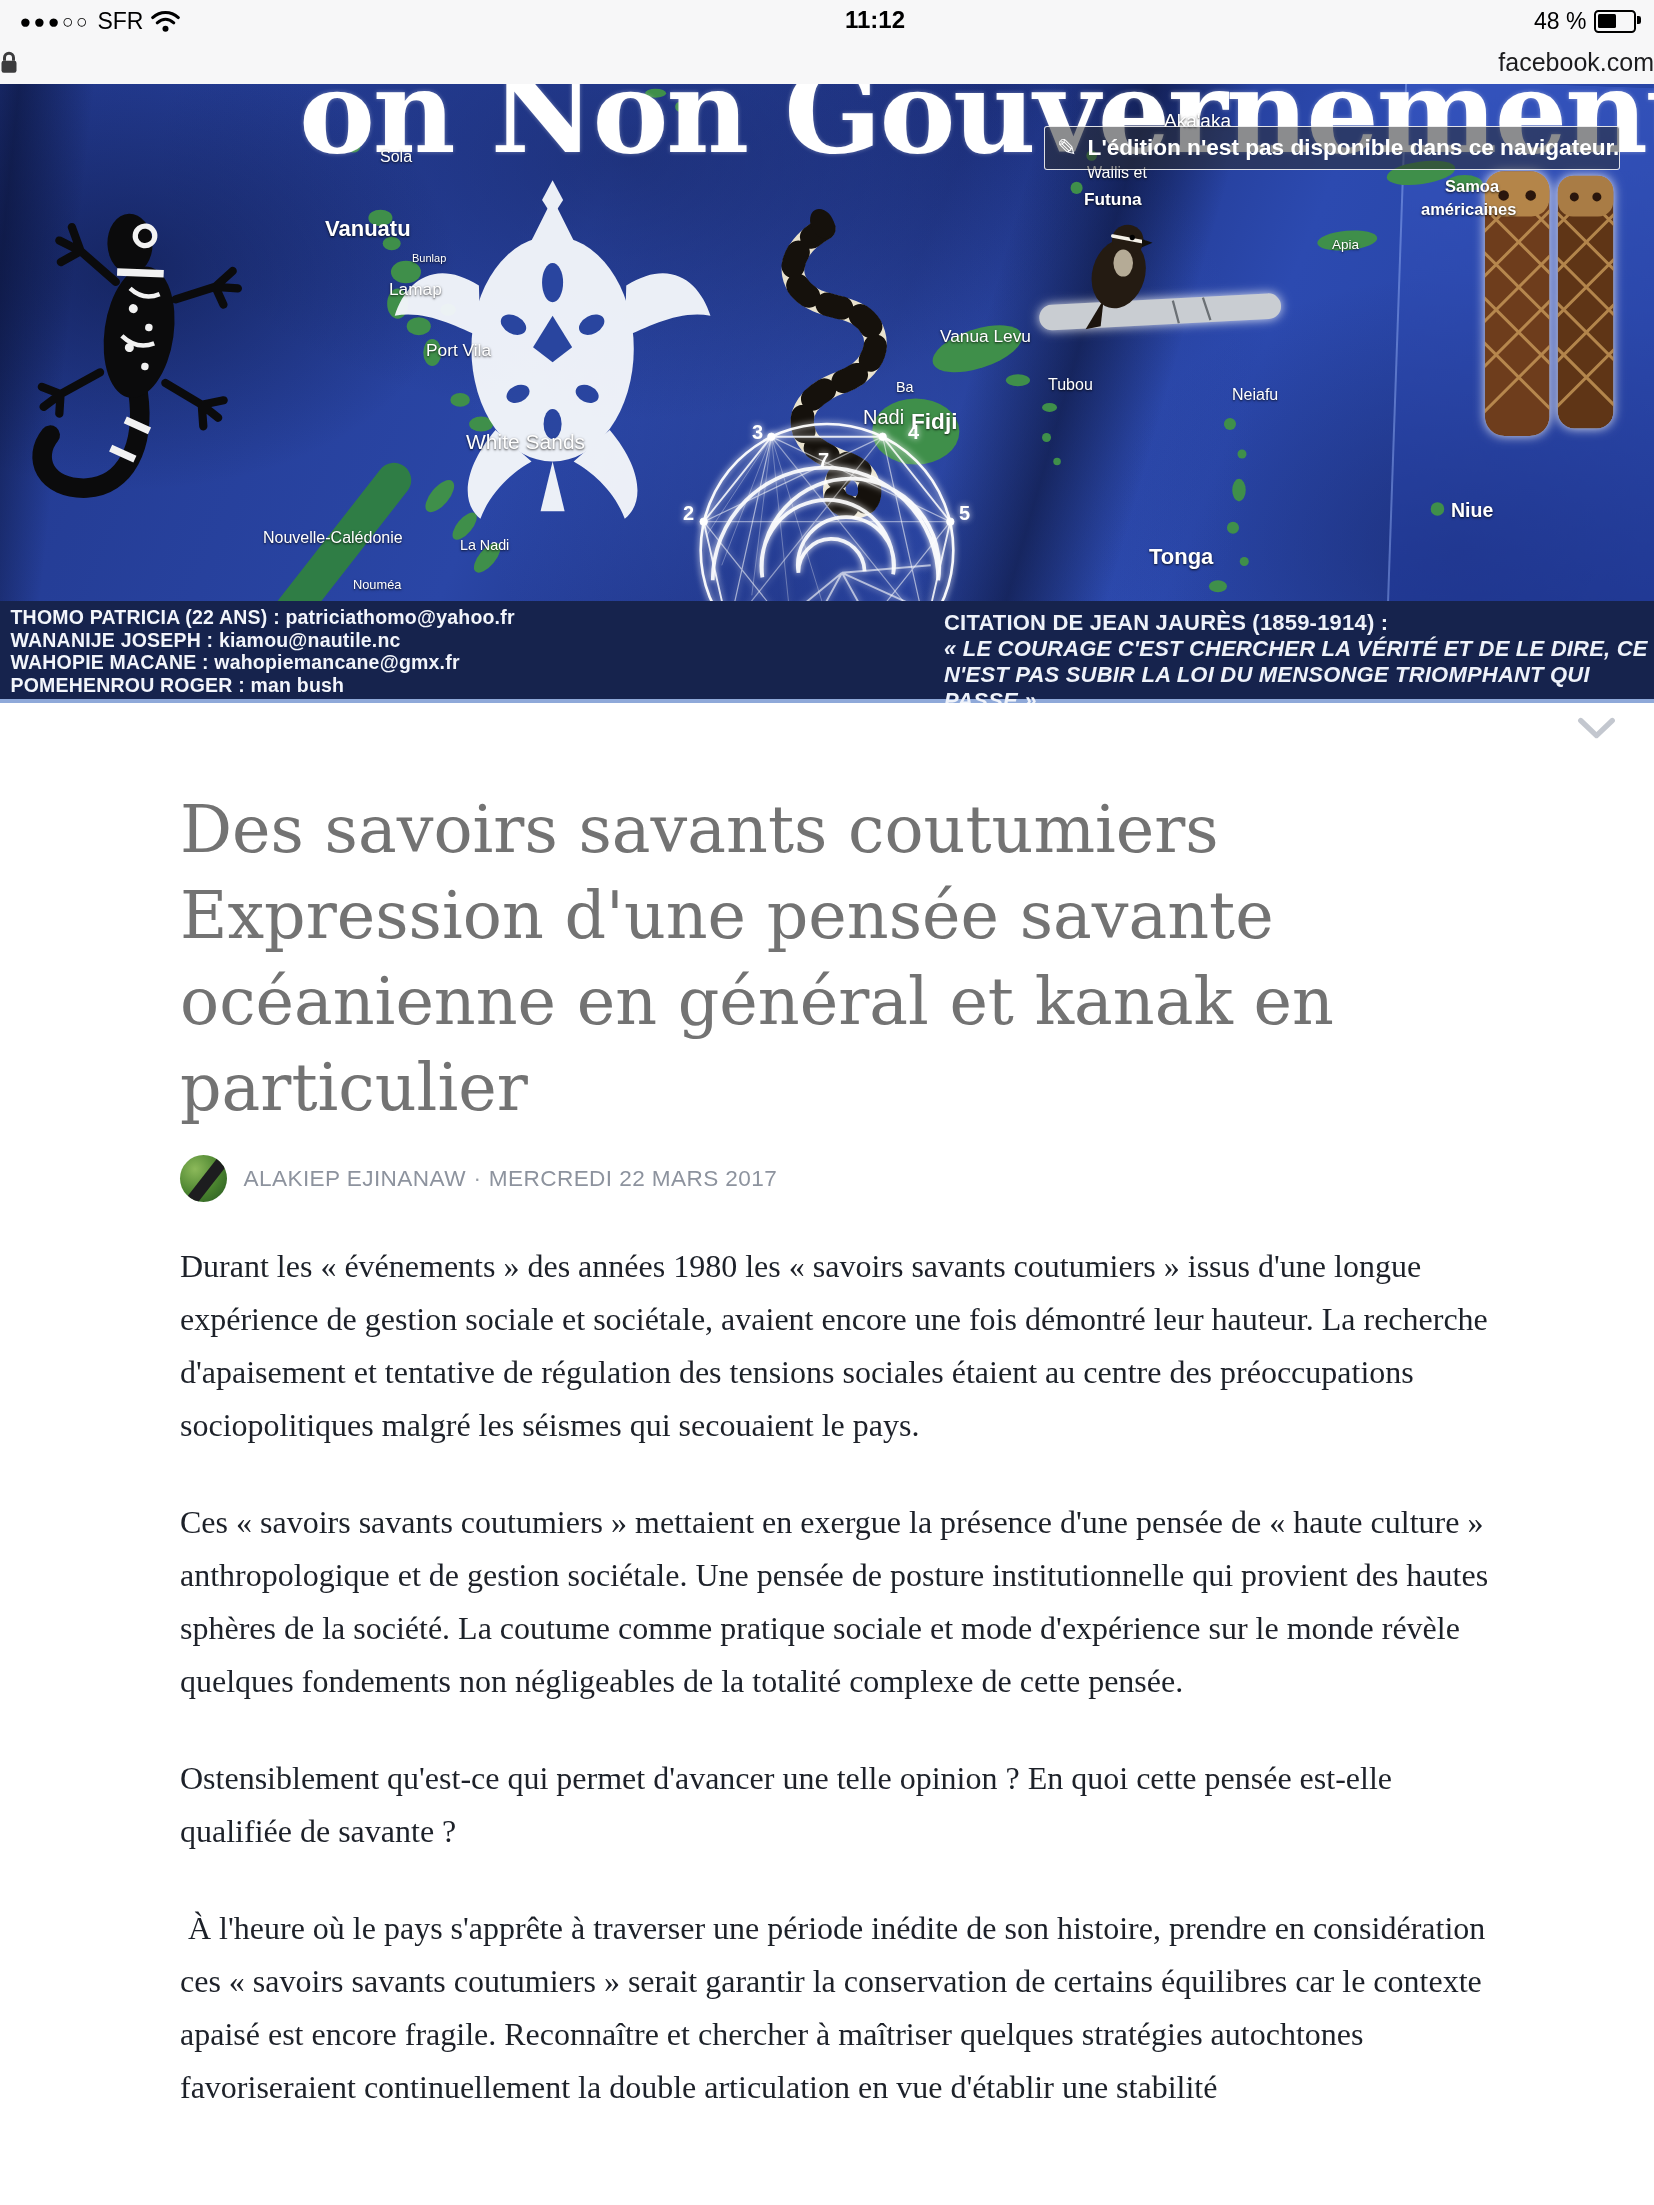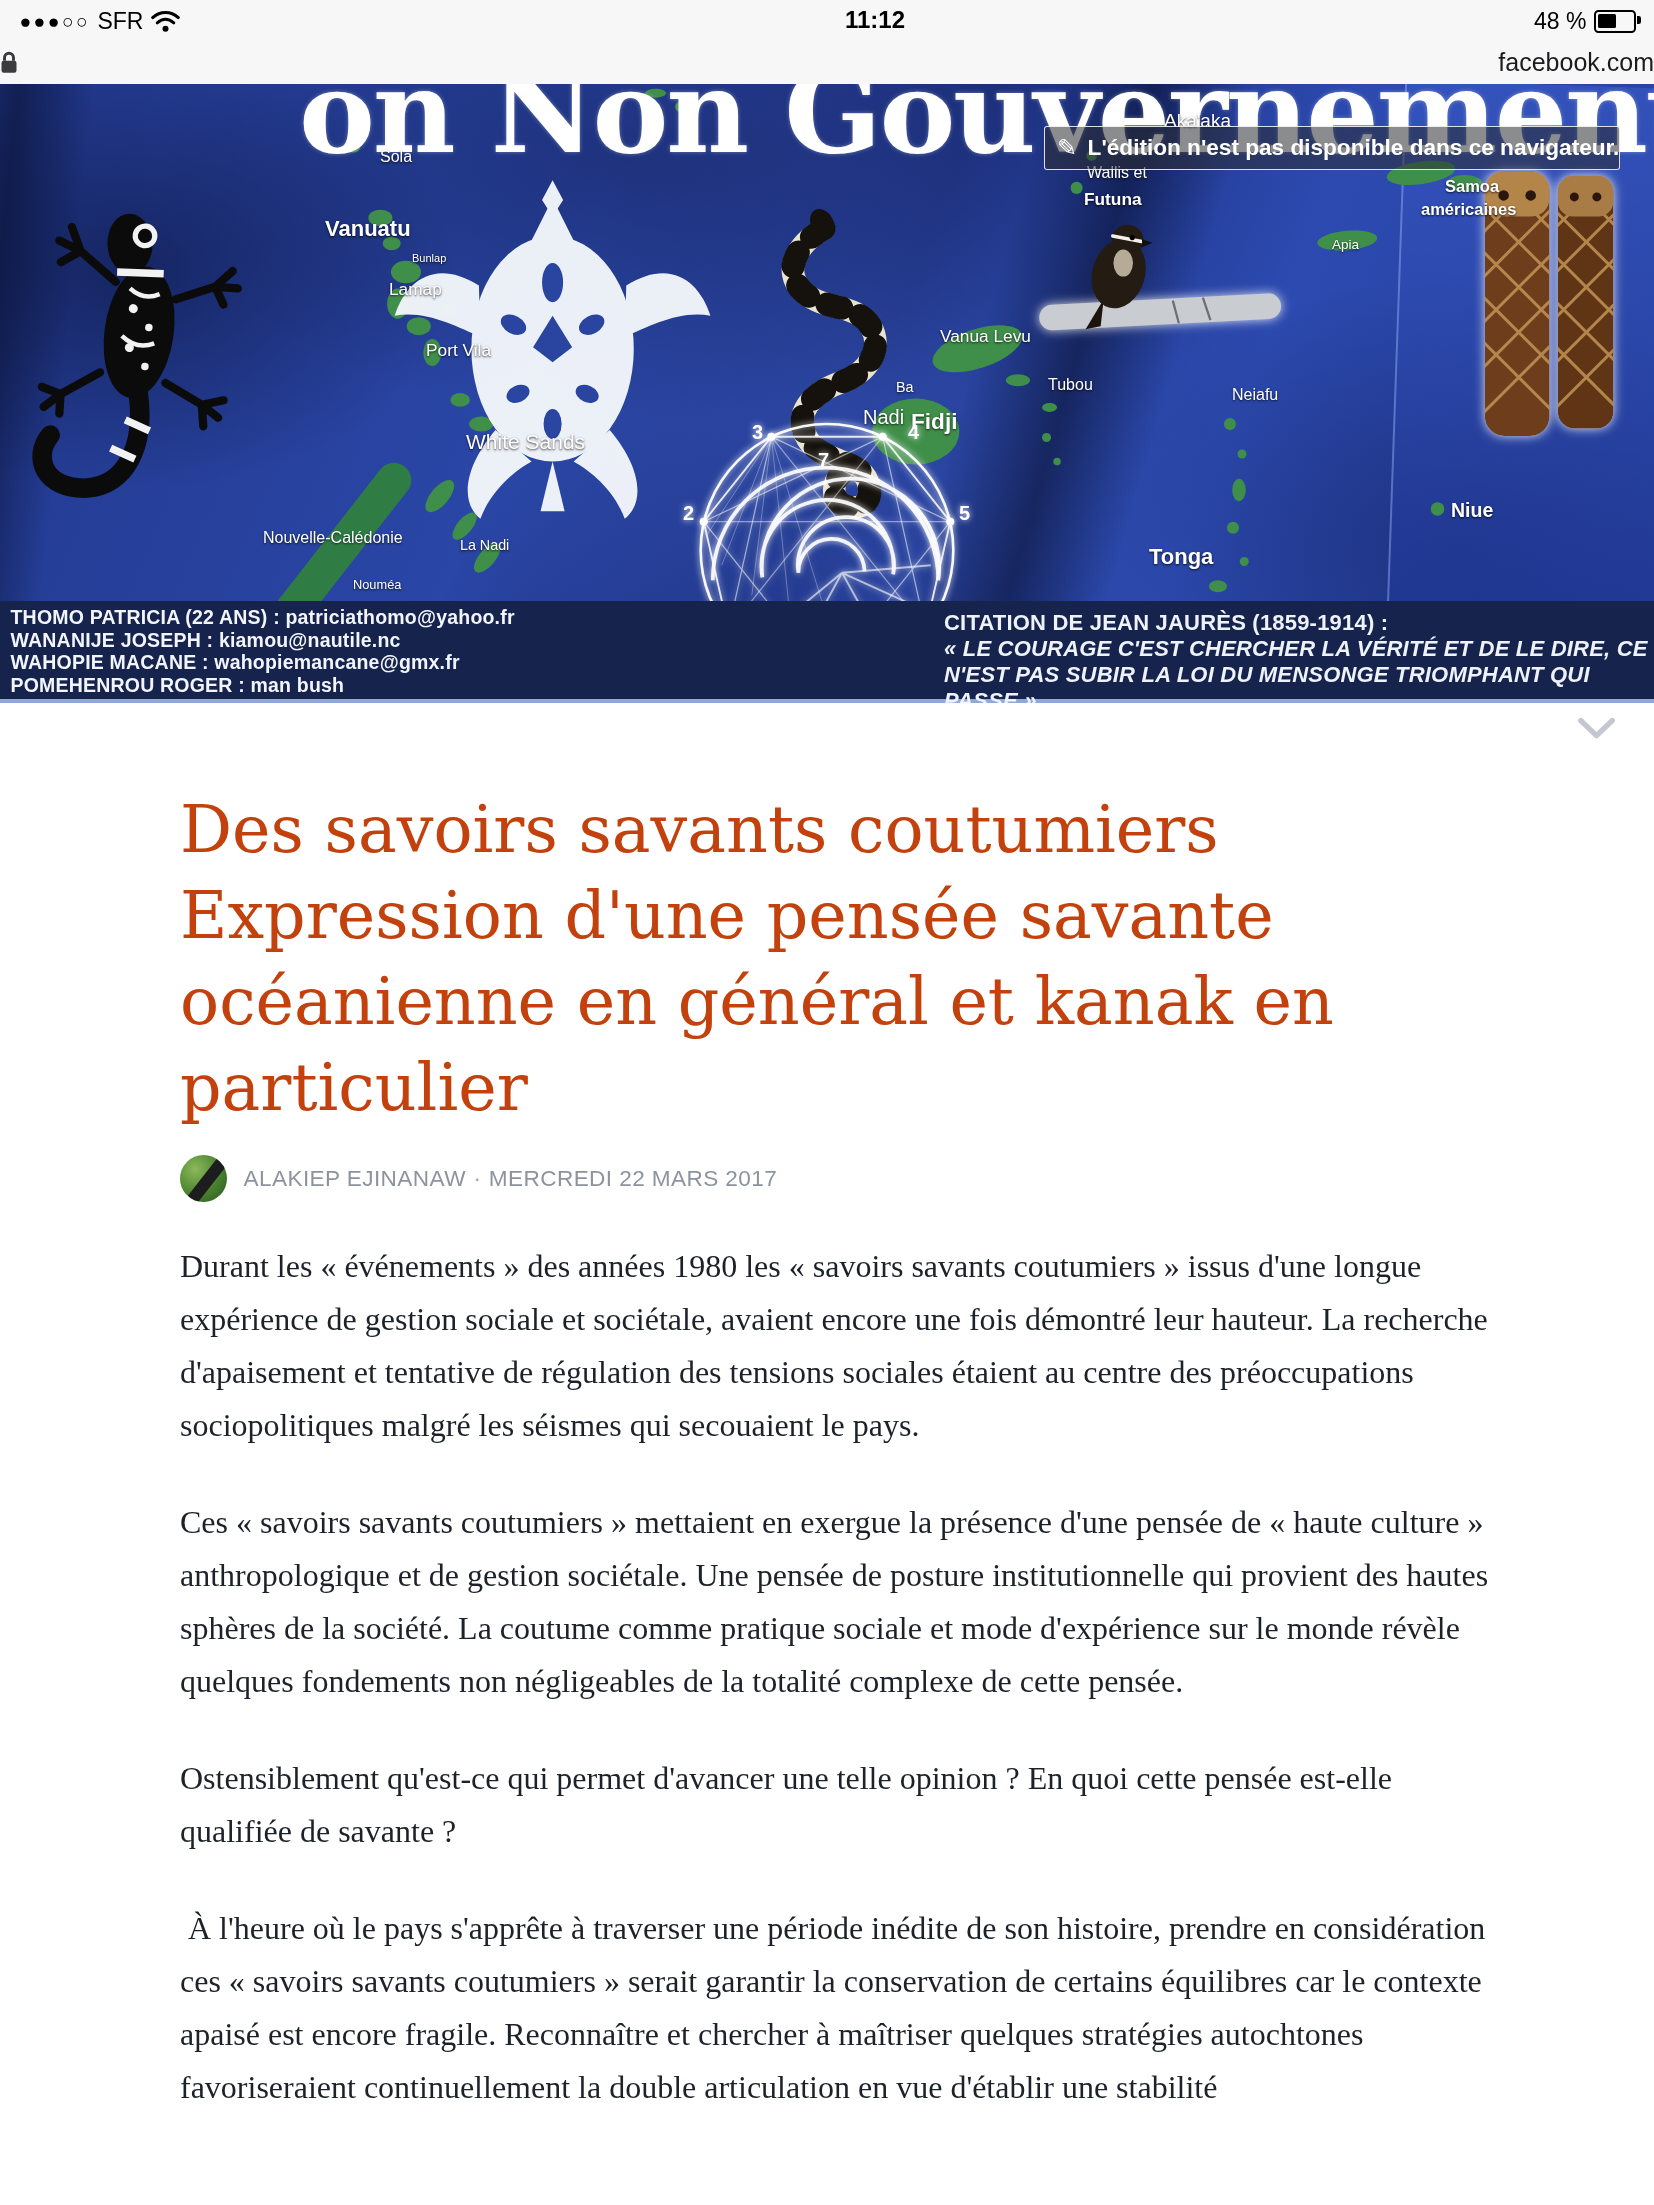--- a/index.html
+++ b/index.html
@@ -46,21 +46,21 @@
   .band-line{position:absolute;left:0;top:615px;width:1654px;height:3.8px;background:#8fa9d9;}
   .contacts{position:absolute;left:10.5px;top:522px;color:#f2f5fb;font-size:19.5px;font-weight:bold;line-height:22.6px;letter-spacing:0.2px;}
   .contact-line{white-space:nowrap;}
   .citation{position:absolute;left:944px;top:526px;color:#eef2fa;font-size:22px;line-height:26px;letter-spacing:0.2px;}
   .cit-title{font-weight:bold;}
   .cit-quote{font-weight:bold;font-style:italic;}
 
   
   .chev{position:absolute;left:1576px;top:716px;}
   .article{position:absolute;left:180px;top:703px;width:1323px;}
-  .a-title{margin:84px 0 0;font-family:"DejaVu Serif",serif;font-weight:400;font-size:65px;line-height:86px;color:#c2410c;}
+  .a-title{margin:84px 0 0;font-family:"DejaVu Serif",serif;font-weight:400;font-size:65px;line-height:86px;color:#737373;}
   .byline{display:flex;align-items:center;gap:16.5px;margin-top:24px;}
   .avatar{position:relative;width:47px;height:47px;border-radius:50%;overflow:hidden;
       background:radial-gradient(circle at 32% 30%,#8cb95a,#49822e 55%,#265621);}
   .avatar i{position:absolute;left:21px;top:-4.5px;width:12px;height:60px;background:#1d1d1f;transform:rotate(38deg);}
   .by-text{font-size:22.6px;color:#8d939e;letter-spacing:0.4px;}
   .by-dot{margin:0 7.5px;color:#9aa0a8;}
   .body-text{margin-top:38px;}
   .body-text p{margin:0 0 44px;font-family:"Liberation Serif","DejaVu Serif",serif;font-size:32px;line-height:53px;color:#1d2129;}
 </style>
 </head>

